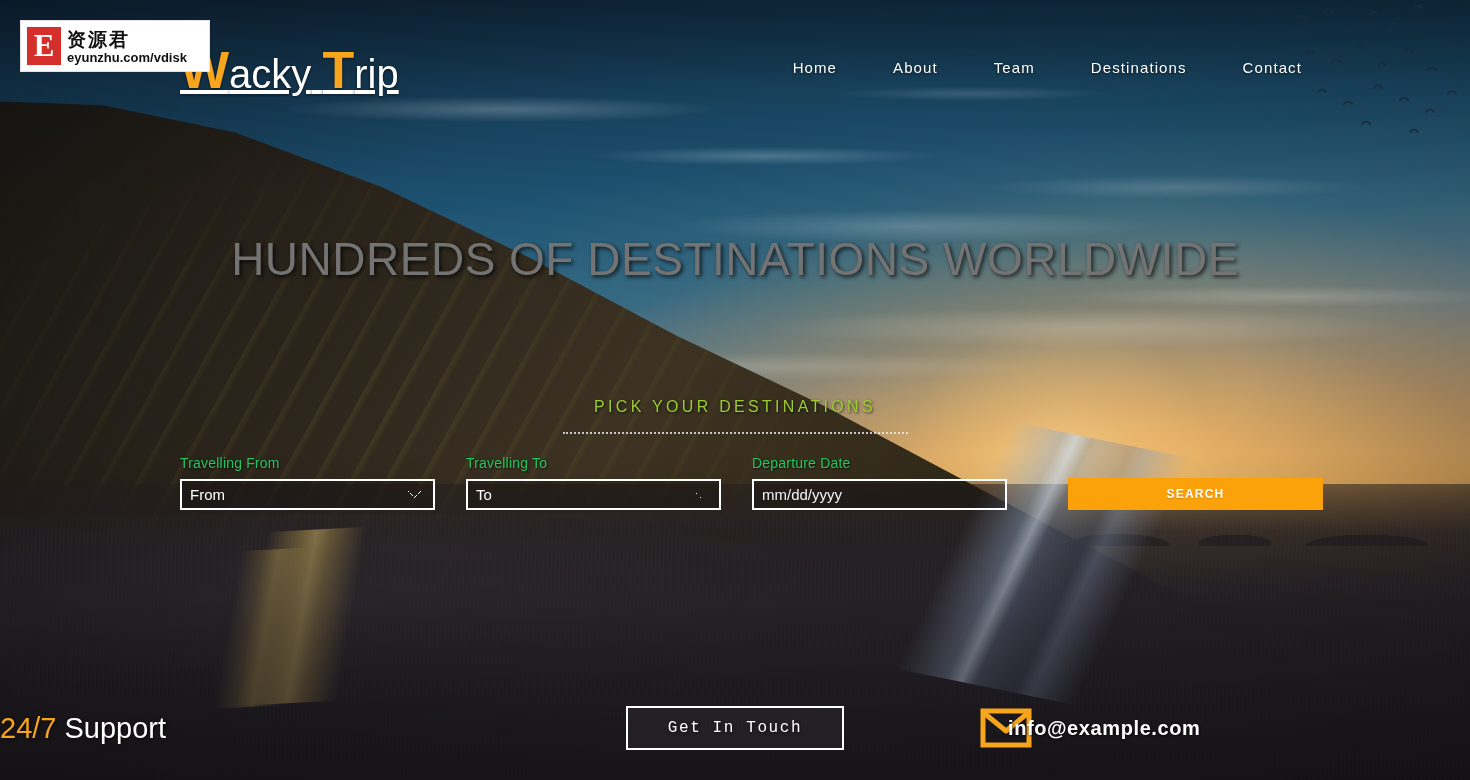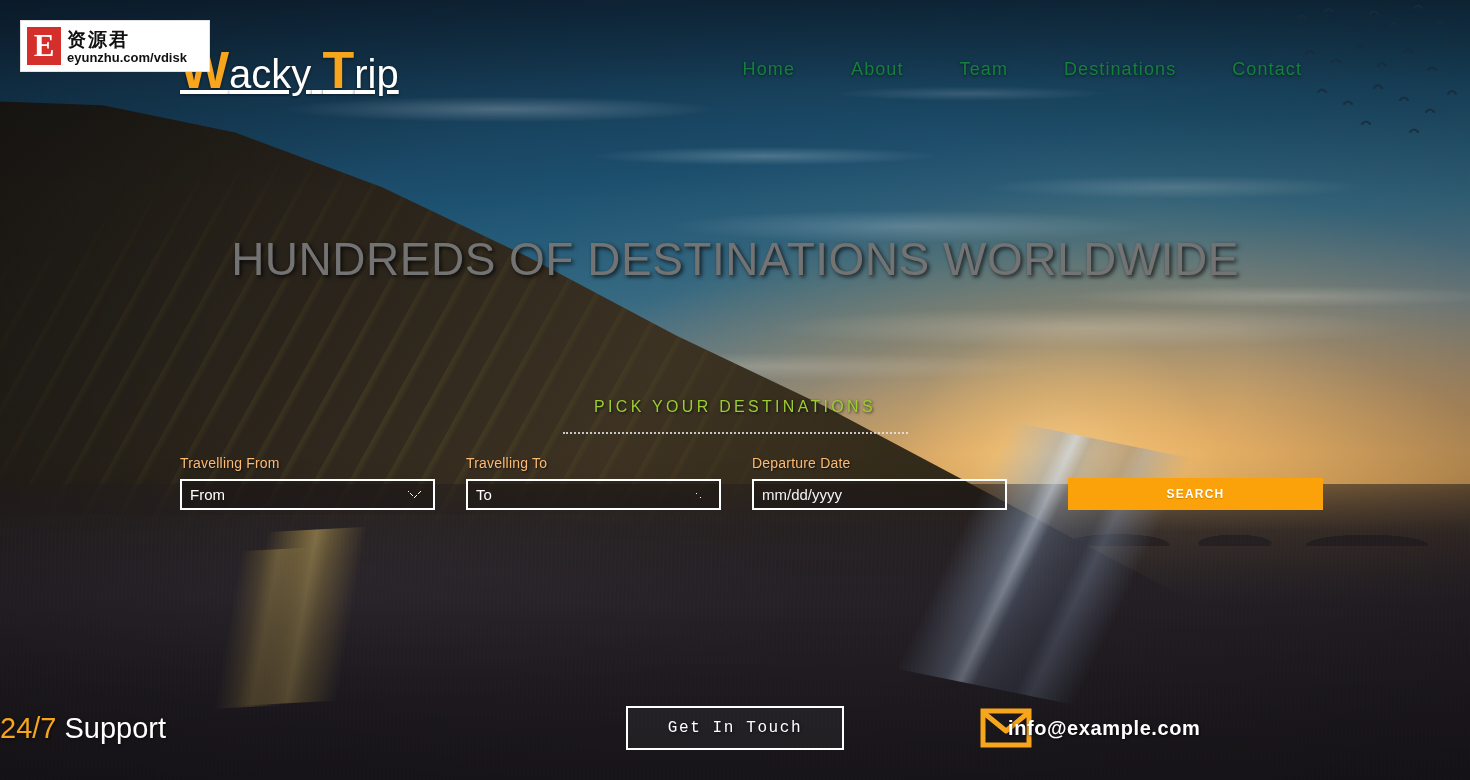--- a/index.html
+++ b/index.html
@@ -180,21 +180,21 @@
     color: #F7A51C; font-size: 52px; font-weight: 700;
     text-shadow: 0 1px 3px rgba(0,0,0,0.5);
   }
   .logo .rest { font-weight: 400; }
 
   .main-nav {
     position: absolute; right: 140px; top: 53px;
     display: flex; align-items: center; gap: 0px;
   }
   .nav-link {
-    display: block; color: #15803d; font-size: 18px;
+    display: block; color: #ffffff; font-size: 15px;
     letter-spacing: 1.1px; text-decoration: none;
     padding: 6px 28px; white-space: nowrap;
     text-shadow: 0 1px 3px rgba(0,0,0,0.6);
     cursor: pointer;
   }
 
   
   .hero-title {
     position: absolute; left: 0; top: 232px; width: 100%;
     text-align: center; color: #737373;
@@ -220,21 +220,21 @@
   }
 
   .search-row {
     position: absolute; left: 180px; top: 57px;
     width: 1110px; display: flex; align-items: flex-end; gap: 31px;
   }
   .field { width: 255px; }
   .field.btn-cell { width: 214px; margin-left: 30px; }
 
   .field-label {
-    display: block; color: #fdba74; font-size: 14px;
+    display: block; color: #22c55e; font-size: 14px;
     margin-bottom: 8px; letter-spacing: 0.2px;
     text-shadow: 1px 1px 2px rgba(0,0,0,0.65);
   }
   .field-control {
     width: 100%; height: 31px;
     background: rgba(18,14,12,0.30);
     border: 2px solid #ffffff;
     color: #ffffff; font-size: 15px;
     font-family: "Liberation Sans", sans-serif;
     padding: 0 8px; outline: none;

